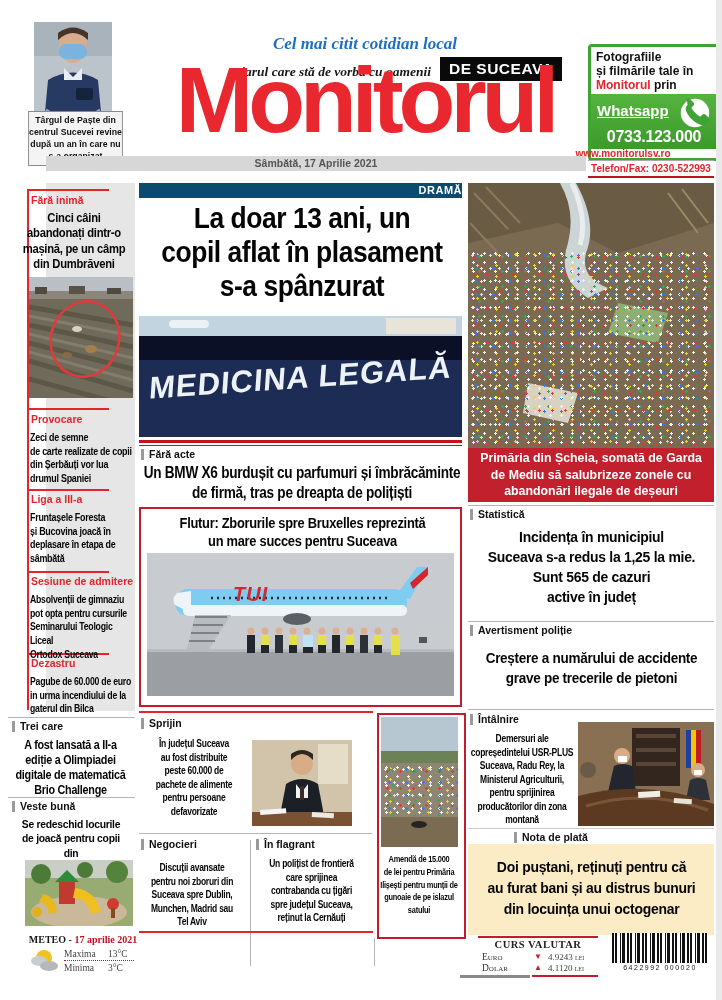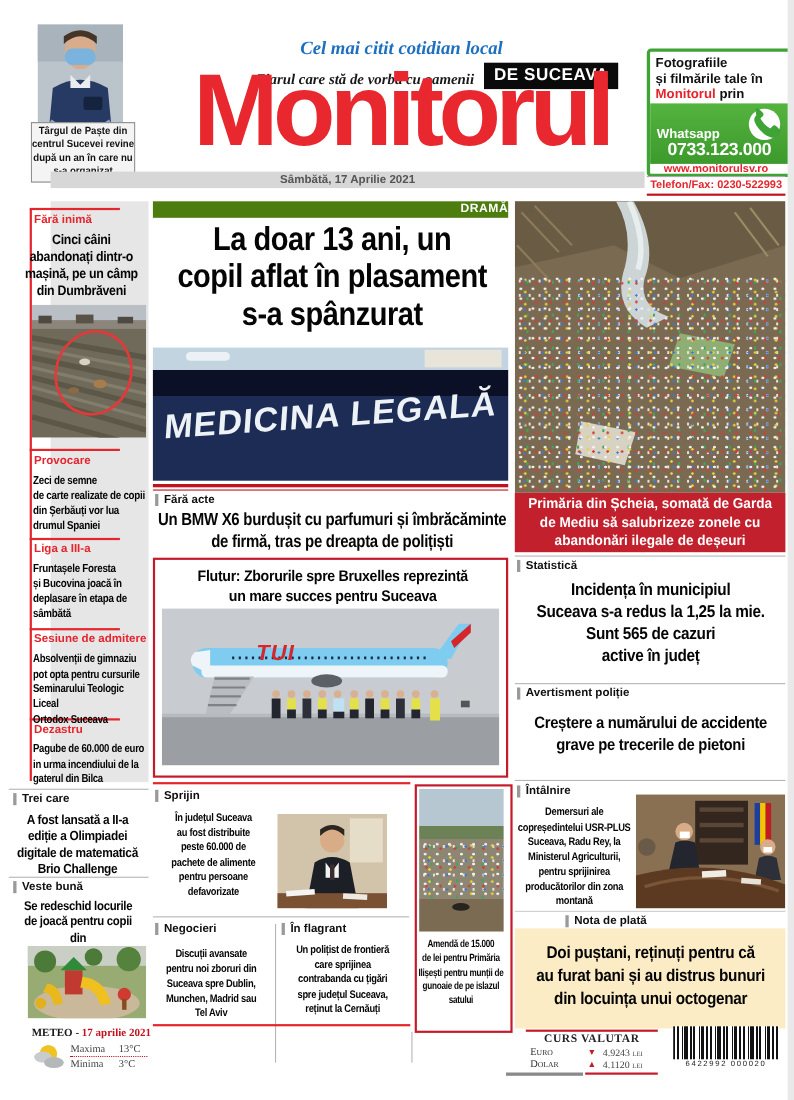--- a/index.html
+++ b/index.html
@@ -10,21 +10,21 @@
   .b{font-weight:bold;text-align:right;}
   .ctr{text-align:center;}
   .serif{font-family:"Liberation Serif",serif;}
   .red{color:#e5242c;}
   .kick-red{position:absolute;color:#e5242c;font-weight:bold;font-size:10.5px;}
   .kick-blk{position:absolute;color:#101010;font-weight:bold;font-size:10.5px;
             border-left:3px solid #9a9a9a;padding-left:5px;line-height:11px;}
   .hl{font-weight:bold;color:#050505;letter-spacing:-0.3px;}
   .rline{position:absolute;background:#e5242c;}
   .gline{position:absolute;background:#b5b5b5;}
-  .crimson{background:#4d7c0f;}
+  .crimson{background:#0c4a6e;}
   .photo{position:absolute;overflow:hidden;}
   .confetti{background-image:
     radial-gradient(circle,#f2f2f2 1.2px,transparent 1.4px),
     radial-gradient(circle,#d93a3a 1.1px,transparent 1.3px),
     radial-gradient(circle,#3a78d9 1px,transparent 1.2px),
     radial-gradient(circle,#e8d23a 1.1px,transparent 1.3px),
     radial-gradient(circle,#3aa85c 1px,transparent 1.2px),
     radial-gradient(circle,#e9e2d2 1px,transparent 1.2px);
     background-size:11px 9px,13px 17px,17px 13px,19px 11px,23px 15px,9px 13px;}
 </style>
@@ -59,29 +59,29 @@
   <div class="abs ctr b" style="left:135px;top:56px;width:460px;font-size:93px;line-height:0.95;letter-spacing:-5px;color:#e8272e;">Monitorul</div>
 
   <div class="abs" style="left:588px;top:44px;width:126px;height:111px;border:3px solid #3fa435;border-radius:4px;background:#fff;overflow:hidden;">
     <div style="padding:3px 5px 2px;font-weight:bold;font-size:12px;line-height:1.18;">
       <div>Fotografiile</div>
       <div>și filmările tale în</div>
       <div><span class="red">Monitorul</span>
         <span>prin</span></div>
     </div>
     <div style="position:relative;height:55px;background:linear-gradient(180deg,#55b33f,#3c9a2c);">
-      <div class="abs b" style="left:6px;top:20px;color:#fff;font-size:12px;">Whatsapp</div>
+      <div class="abs b" style="left:6px;top:8px;color:#fff;font-size:15px;text-decoration:underline;">Whatsapp</div>
       <svg class="abs" width="36" height="36" viewBox="0 0 48 48" style="right:4px;top:1px;">
         <circle cx="24" cy="24" r="19" fill="#fff"></circle>
         <path d="M14 13c-2 2-3 5-2 8 4 10 12 16 20 19 3 1 6 0 8-2l3-3c1-1 1-3 0-4l-5-5c-1-1-3-1-4 0l-3 3c-5-3-9-7-12-12l3-3c1-1 1-3 0-4l-5-5c-1-1-3-1-4 0z" fill="#3fa435"></path>
       </svg>
       <div class="abs ctr b" style="left:0;bottom:3px;width:100%;color:#fff;font-size:16px;letter-spacing:-0.3px;">0733.123.000</div>
     </div>
   </div>
-  <div class="abs ctr b" style="left:588px;top:148px;width:126px;color:#e5242c;font-size:10px;">www.monitorulsv.ro</div>
+  <div class="abs ctr b" style="left:560px;top:148px;width:126px;color:#e5242c;font-size:10px;">www.monitorulsv.ro</div>
   <div class="abs ctr b" style="left:588px;top:160px;width:126px;color:#e5242c;font-size:10px;border-top:1px solid #aaa;
               border-bottom:2px solid #c0131f;padding:2px 0;">Telefon/Fax: 0230-522993</div>
 
   <div class="abs ctr b" style="left:46px;top:156px;width:540px;height:15px;background:#d7d7d7;color:#555;font-size:10.5px;line-height:15px;">Sâmbătă, 17 Aprilie 2021</div>
 
   <div class="abs" style="left:46px;top:183px;width:89px;height:528px;background:#e6e6e6;"></div>
   <div class="rline" style="left:27px;top:190px;width:2px;height:520px;"></div>
   <div class="rline" style="left:27px;top:189px;width:82px;height:2px;"></div>
   <div class="rline" style="left:27px;top:408px;width:82px;height:2px;"></div>
   <div class="rline" style="left:27px;top:489px;width:82px;height:2px;"></div>

